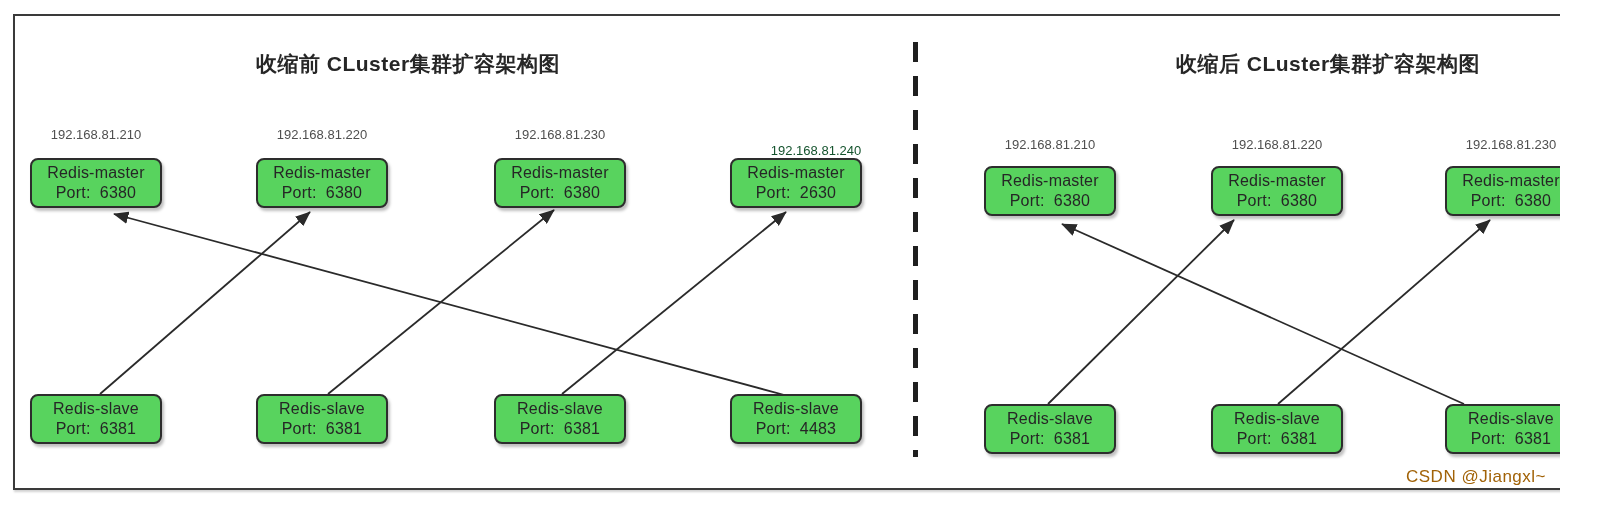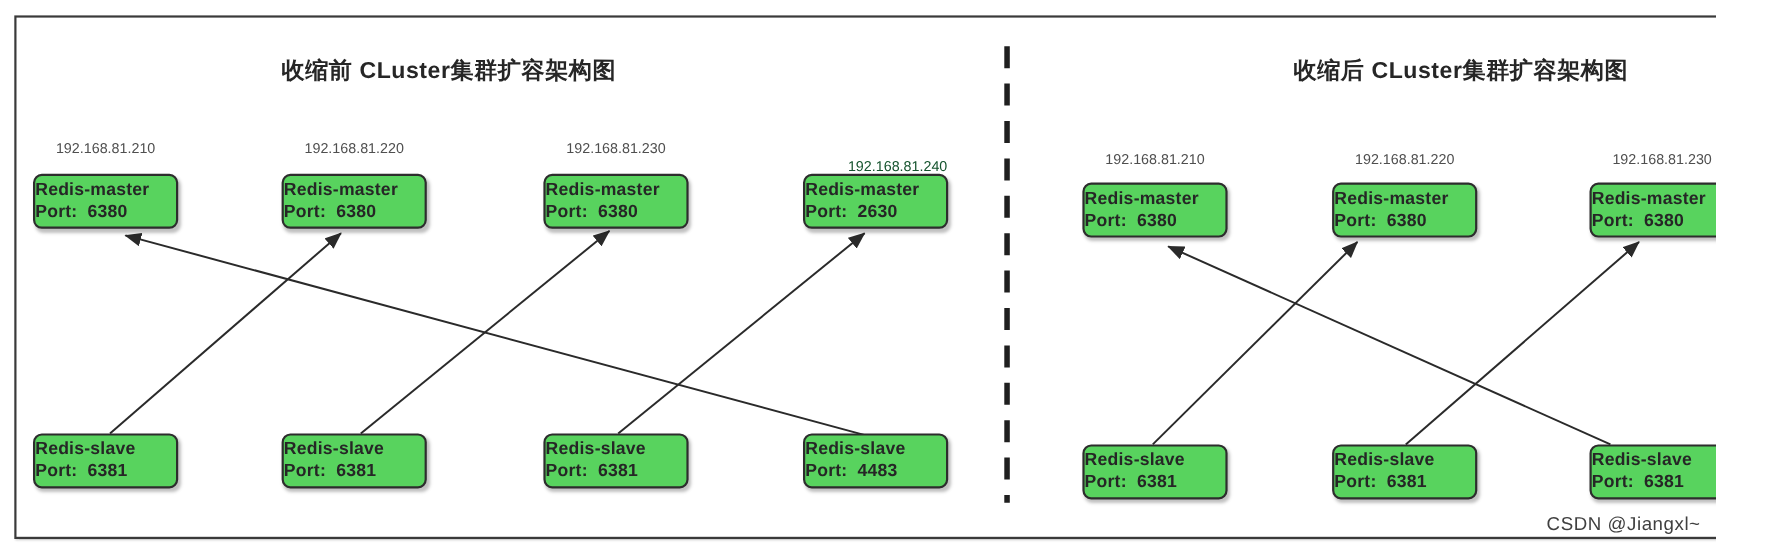--- a/index.html
+++ b/index.html
@@ -35,22 +35,22 @@
     white-space:nowrap;
   }
   .node{
     position:absolute;
     width:132px;height:50px;
     border-radius:8px;
     border:2.5px solid #2d2d2d;
     box-sizing:border-box;
     box-shadow:2px 3px 3px rgba(0,0,0,0.25);
     display:flex;flex-direction:column;
-    align-items:flex-start;justify-content:center;
-    font-size:16px;font-weight:bold;
+    align-items:center;justify-content:center;
+    font-size:16px;font-weight:normal;
     line-height:1.22;
     color:#262626;
     letter-spacing:0.2px;
   }
   .node .line{white-space:pre;}
   svg.edge-layer{
     position:absolute;left:0;top:0;
     pointer-events:none;
   }
   .watermark{
@@ -147,14 +147,14 @@
       <div class="node" style="left: 1211px; top: 404px; background: rgb(88, 211, 94); border-color: rgb(45, 45, 45); color: rgb(38, 38, 38);">
         <div class="line">Redis-slave</div>
         <div class="line">Port:  6381</div>
       </div>
       <div class="node" style="left: 1445px; top: 404px; background: rgb(88, 211, 94); border-color: rgb(45, 45, 45); color: rgb(38, 38, 38);">
         <div class="line">Redis-slave</div>
         <div class="line">Port:  6381</div>
       </div>
     </div>
 
-  <div class="watermark" style="color: #404040;">CSDN @Jiangxl~</div>
+  <div class="watermark" style="color: #a16207;">CSDN @Jiangxl~</div>
 </div>
 
 </body></html>

